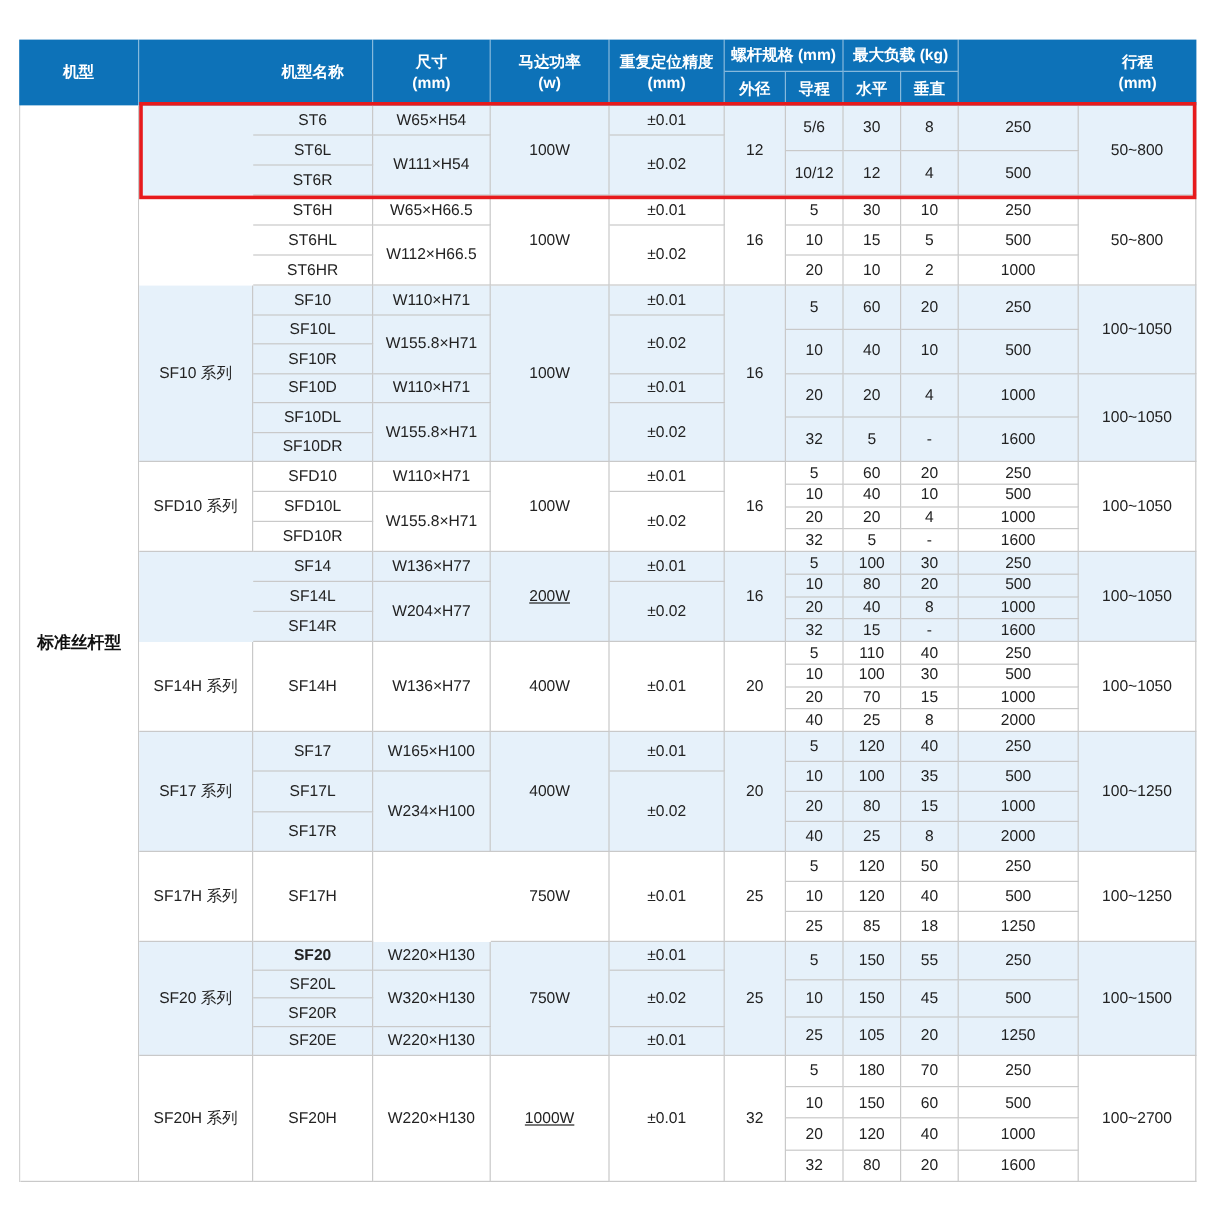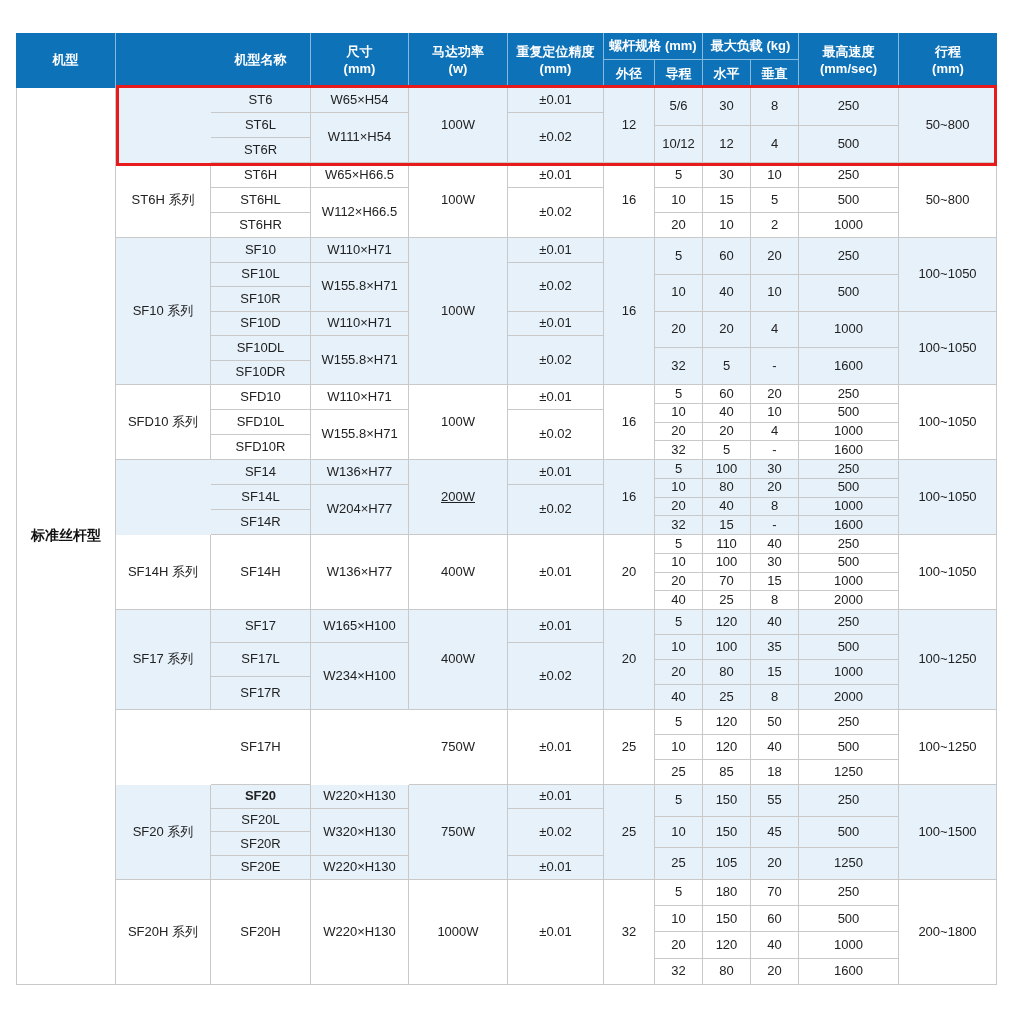--- a/index.html
+++ b/index.html
@@ -82,24 +82,20 @@
         <span>导程</span>
       </div>
     <div class="hcell group" style="grid-area:1/9/2/11">
         <span>最大负载 (kg)</span>
       </div>
     <div class="hcell" style="grid-area:2/9/3/10">
         <span>水平</span>
       </div>
     <div class="hcell" style="grid-area:2/10/3/11">
         <span>垂直</span>
-      </div>
-    <div class="hcell" style="grid-area:1/11/3/12">
-        <span>最高速度</span>
-        <span>(mm/sec)</span>
       </div>
     <div class="hcell last" style="grid-area:1/12/3/13">
         <span>行程</span>
         <span>(mm)</span>
       </div>
   </div>
 
   <div class="tbody">
     <div class="machine-cell">
       <span>标准丝杆型</span>
@@ -119,21 +115,20 @@
           <div class="cell" style="grid-area: 4 / 7 / span 3;">10/12</div>
           <div class="cell" style="grid-area: 1 / 8 / span 3;">30</div>
           <div class="cell" style="grid-area: 4 / 8 / span 3;">12</div>
           <div class="cell" style="grid-area: 1 / 9 / span 3;">8</div>
           <div class="cell" style="grid-area: 4 / 9 / span 3;">4</div>
           <div class="cell" style="grid-area: 1 / 10 / span 3;">250</div>
           <div class="cell" style="grid-area: 4 / 10 / span 3;">500</div>
           <div class="cell" style="grid-area: 1 / 11 / span 6;">50~800</div>
         </div>
         <div class="block" style="background: rgb(255, 255, 255); grid-template-rows: repeat(3, 25px);">
-          <div class="cell" style="grid-area: 1 / 1 / span 3;">ST6H 系列</div>
           <div class="cell" style="grid-area: 1 / 2 / span 1;">ST6H</div>
           <div class="cell" style="grid-area: 2 / 2 / span 1;">ST6HL</div>
           <div class="cell" style="grid-area: 3 / 2 / span 1;">ST6HR</div>
           <div class="cell" style="grid-area: 1 / 3 / span 1;">W65×H66.5</div>
           <div class="cell" style="grid-area: 2 / 3 / span 2;">W112×H66.5</div>
           <div class="cell" style="grid-area: 1 / 4 / span 3;">100W</div>
           <div class="cell" style="grid-area: 1 / 5 / span 1;">±0.01</div>
           <div class="cell" style="grid-area: 2 / 5 / span 2;">±0.02</div>
           <div class="cell" style="grid-area: 1 / 6 / span 3;">16</div>
           <div class="cell" style="grid-area: 1 / 7 / span 1;">5</div>
@@ -292,20 +287,21 @@
           <div class="cell" style="grid-area: 4 / 9 / span 3;">35</div>
           <div class="cell" style="grid-area: 7 / 9 / span 3;">15</div>
           <div class="cell" style="grid-area: 10 / 9 / span 3;">8</div>
           <div class="cell" style="grid-area: 1 / 10 / span 3;">250</div>
           <div class="cell" style="grid-area: 4 / 10 / span 3;">500</div>
           <div class="cell" style="grid-area: 7 / 10 / span 3;">1000</div>
           <div class="cell" style="grid-area: 10 / 10 / span 3;">2000</div>
           <div class="cell" style="grid-area: 1 / 11 / span 12;">100~1250</div>
         </div>
         <div class="block" style="background: rgb(255, 255, 255); grid-template-rows: repeat(3, 25px);">
+          <div class="cell" style="grid-area: 1 / 1 / span 3;">SF17H 系列</div>
           <div class="cell" style="grid-area: 1 / 2 / span 3;">SF17H</div>
           <div class="cell" style="grid-area: 1 / 4 / span 3;">750W</div>
           <div class="cell" style="grid-area: 1 / 5 / span 3;">±0.01</div>
           <div class="cell" style="grid-area: 1 / 6 / span 3;">25</div>
           <div class="cell" style="grid-area: 1 / 7 / span 1;">5</div>
           <div class="cell" style="grid-area: 2 / 7 / span 1;">10</div>
           <div class="cell" style="grid-area: 3 / 7 / span 1;">25</div>
           <div class="cell" style="grid-area: 1 / 8 / span 1;">120</div>
           <div class="cell" style="grid-area: 2 / 8 / span 1;">120</div>
           <div class="cell" style="grid-area: 3 / 8 / span 1;">85</div>
@@ -342,38 +338,38 @@
           <div class="cell" style="grid-area: 9 / 9 / span 4;">20</div>
           <div class="cell" style="grid-area: 1 / 10 / span 4;">250</div>
           <div class="cell" style="grid-area: 5 / 10 / span 4;">500</div>
           <div class="cell" style="grid-area: 9 / 10 / span 4;">1250</div>
           <div class="cell" style="grid-area: 1 / 11 / span 12;">100~1500</div>
         </div>
         <div class="block" style="background: rgb(255, 255, 255); grid-template-rows: repeat(4, 26.25px);">
           <div class="cell" style="grid-area: 1 / 1 / span 4;">SF20H 系列</div>
           <div class="cell" style="grid-area: 1 / 2 / span 4;">SF20H</div>
           <div class="cell" style="grid-area: 1 / 3 / span 4;">W220×H130</div>
-          <div class="cell" style="grid-area: 1 / 4 / span 4;">1000W</div>
+          <div class="cell" style="grid-area: 1 / 4 / span 4; text-decoration: underline;">1000W</div>
           <div class="cell" style="grid-area: 1 / 5 / span 4;">±0.01</div>
           <div class="cell" style="grid-area: 1 / 6 / span 4;">32</div>
           <div class="cell" style="grid-area: 1 / 7 / span 1;">5</div>
           <div class="cell" style="grid-area: 2 / 7 / span 1;">10</div>
           <div class="cell" style="grid-area: 3 / 7 / span 1;">20</div>
           <div class="cell" style="grid-area: 4 / 7 / span 1;">32</div>
           <div class="cell" style="grid-area: 1 / 8 / span 1;">180</div>
           <div class="cell" style="grid-area: 2 / 8 / span 1;">150</div>
           <div class="cell" style="grid-area: 3 / 8 / span 1;">120</div>
           <div class="cell" style="grid-area: 4 / 8 / span 1;">80</div>
           <div class="cell" style="grid-area: 1 / 9 / span 1;">70</div>
           <div class="cell" style="grid-area: 2 / 9 / span 1;">60</div>
           <div class="cell" style="grid-area: 3 / 9 / span 1;">40</div>
           <div class="cell" style="grid-area: 4 / 9 / span 1;">20</div>
           <div class="cell" style="grid-area: 1 / 10 / span 1;">250</div>
           <div class="cell" style="grid-area: 2 / 10 / span 1;">500</div>
           <div class="cell" style="grid-area: 3 / 10 / span 1;">1000</div>
           <div class="cell" style="grid-area: 4 / 10 / span 1;">1600</div>
-          <div class="cell" style="grid-area: 1 / 11 / span 4;">200~1800</div>
+          <div class="cell" style="grid-area: 1 / 11 / span 4;">100~2700</div>
         </div>
       </div>
   </div>
 
   <div class="highlight-box" style="border-color: rgb(231, 26, 28);"></div>
 </div>
 
 </body></html>

